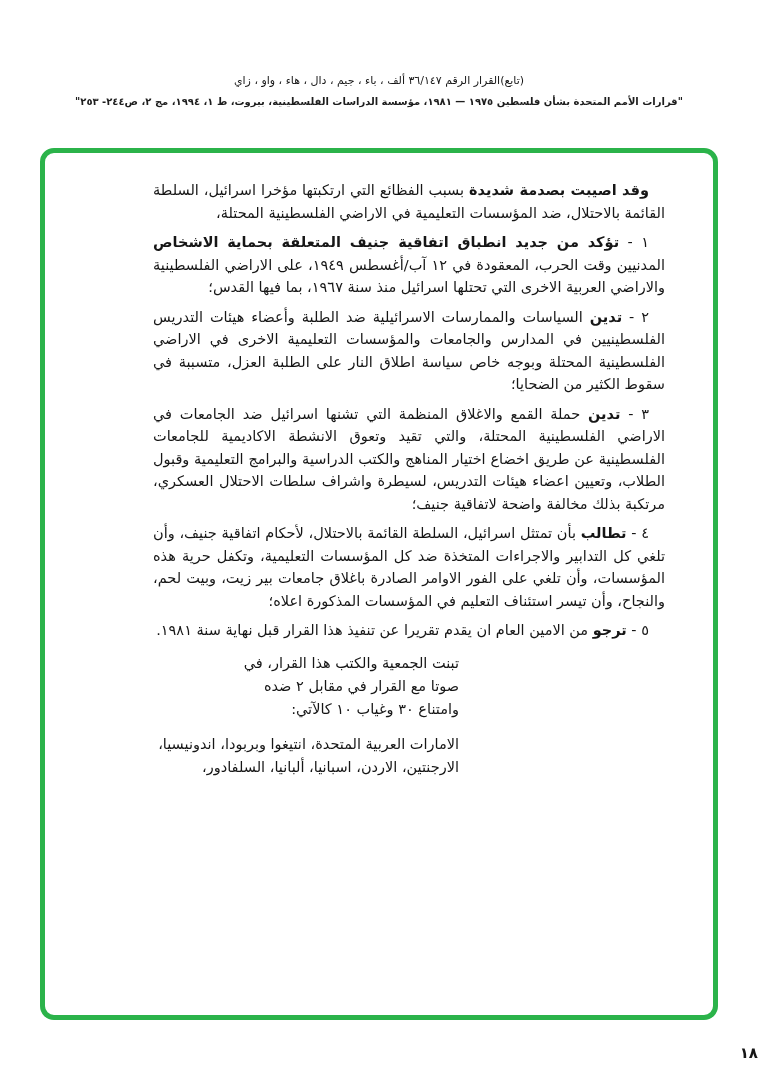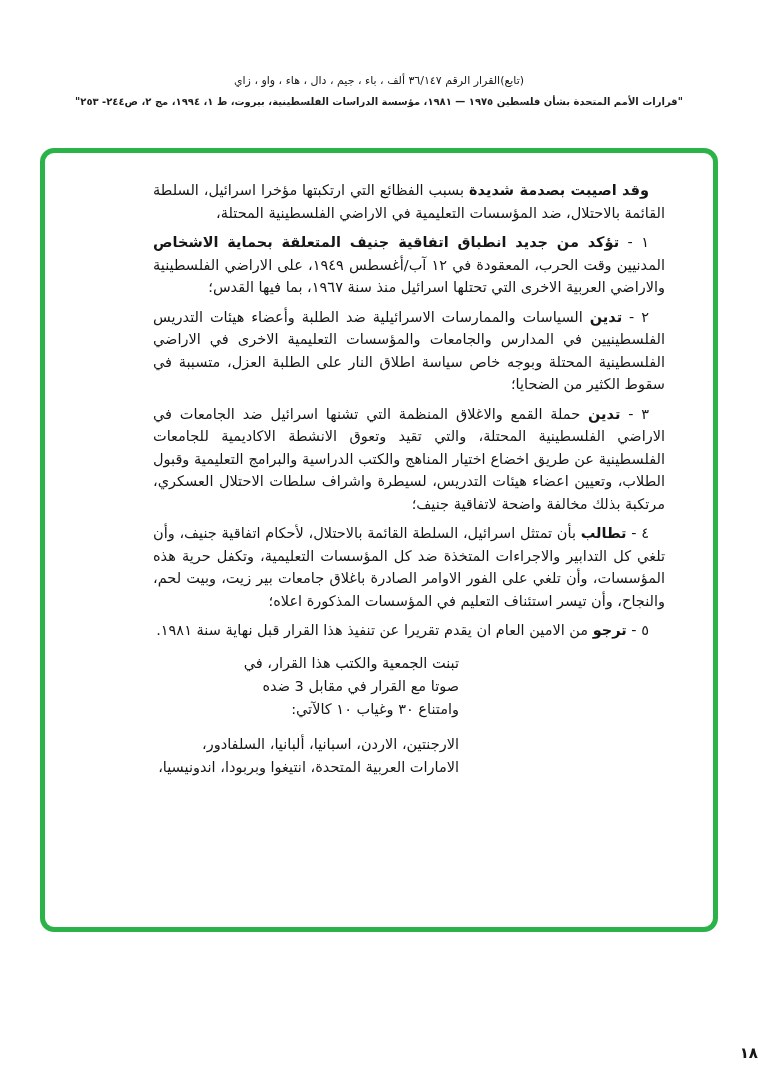--- a/index.html
+++ b/index.html
@@ -16,21 +16,21 @@
     overflow: hidden;
   }
   .header { position: absolute; top: 74px; right: 0; left: 0; text-align: center; }
   .doc-title { font-size: 11px; font-weight: normal; }
   .doc-source { margin-top: 9px; font-size: 10px; font-weight: bold; color: #1d1d1d; }
   .frame {
     position: absolute;
     top: 148px;
     right: 40px;
     width: 678px;
-    height: 784px;
+    height: 872px;
     border: 5px solid var(--frame_green, #2bb34a);
     border-radius: 14px;
     background: #ffffff;
   }
   .textcol {
     position: absolute;
     top: 26px;
     right: 48px;
     left: 108px;
     font-size: 14.5px;
@@ -95,27 +95,27 @@
       </p>
 
       <p class="para">
         <span>٥ -</span>
         <span class="b">ترجو</span>
         <span>من الامين العام ان يقدم تقريرا عن تنفيذ هذا القرار قبل نهاية سنة ١٩٨١.</span>
       </p>
 
       <div class="adoption">
         <div>تبنت الجمعية والكتب هذا القرار، في</div>
-        <div>صوتا مع القرار في مقابل 3 ضده</div>
+        <div>صوتا مع القرار في مقابل ٢ ضده</div>
         <div>وامتناع ٣٠ وغياب ١٠ كالآتي:</div>
       </div>
 
       <div class="withres">
+        <div>الامارات العربية المتحدة، انتيغوا وبربودا، اندونيسيا،</div>
         <div>الارجنتين، الاردن، اسبانيا، ألبانيا، السلفادور،</div>
-        <div>الامارات العربية المتحدة، انتيغوا وبربودا، اندونيسيا،</div>
       </div>
 
     </div>
   </div>
 
   <div class="page-number">١٨</div>
 
 </div>
 
 </body></html>

